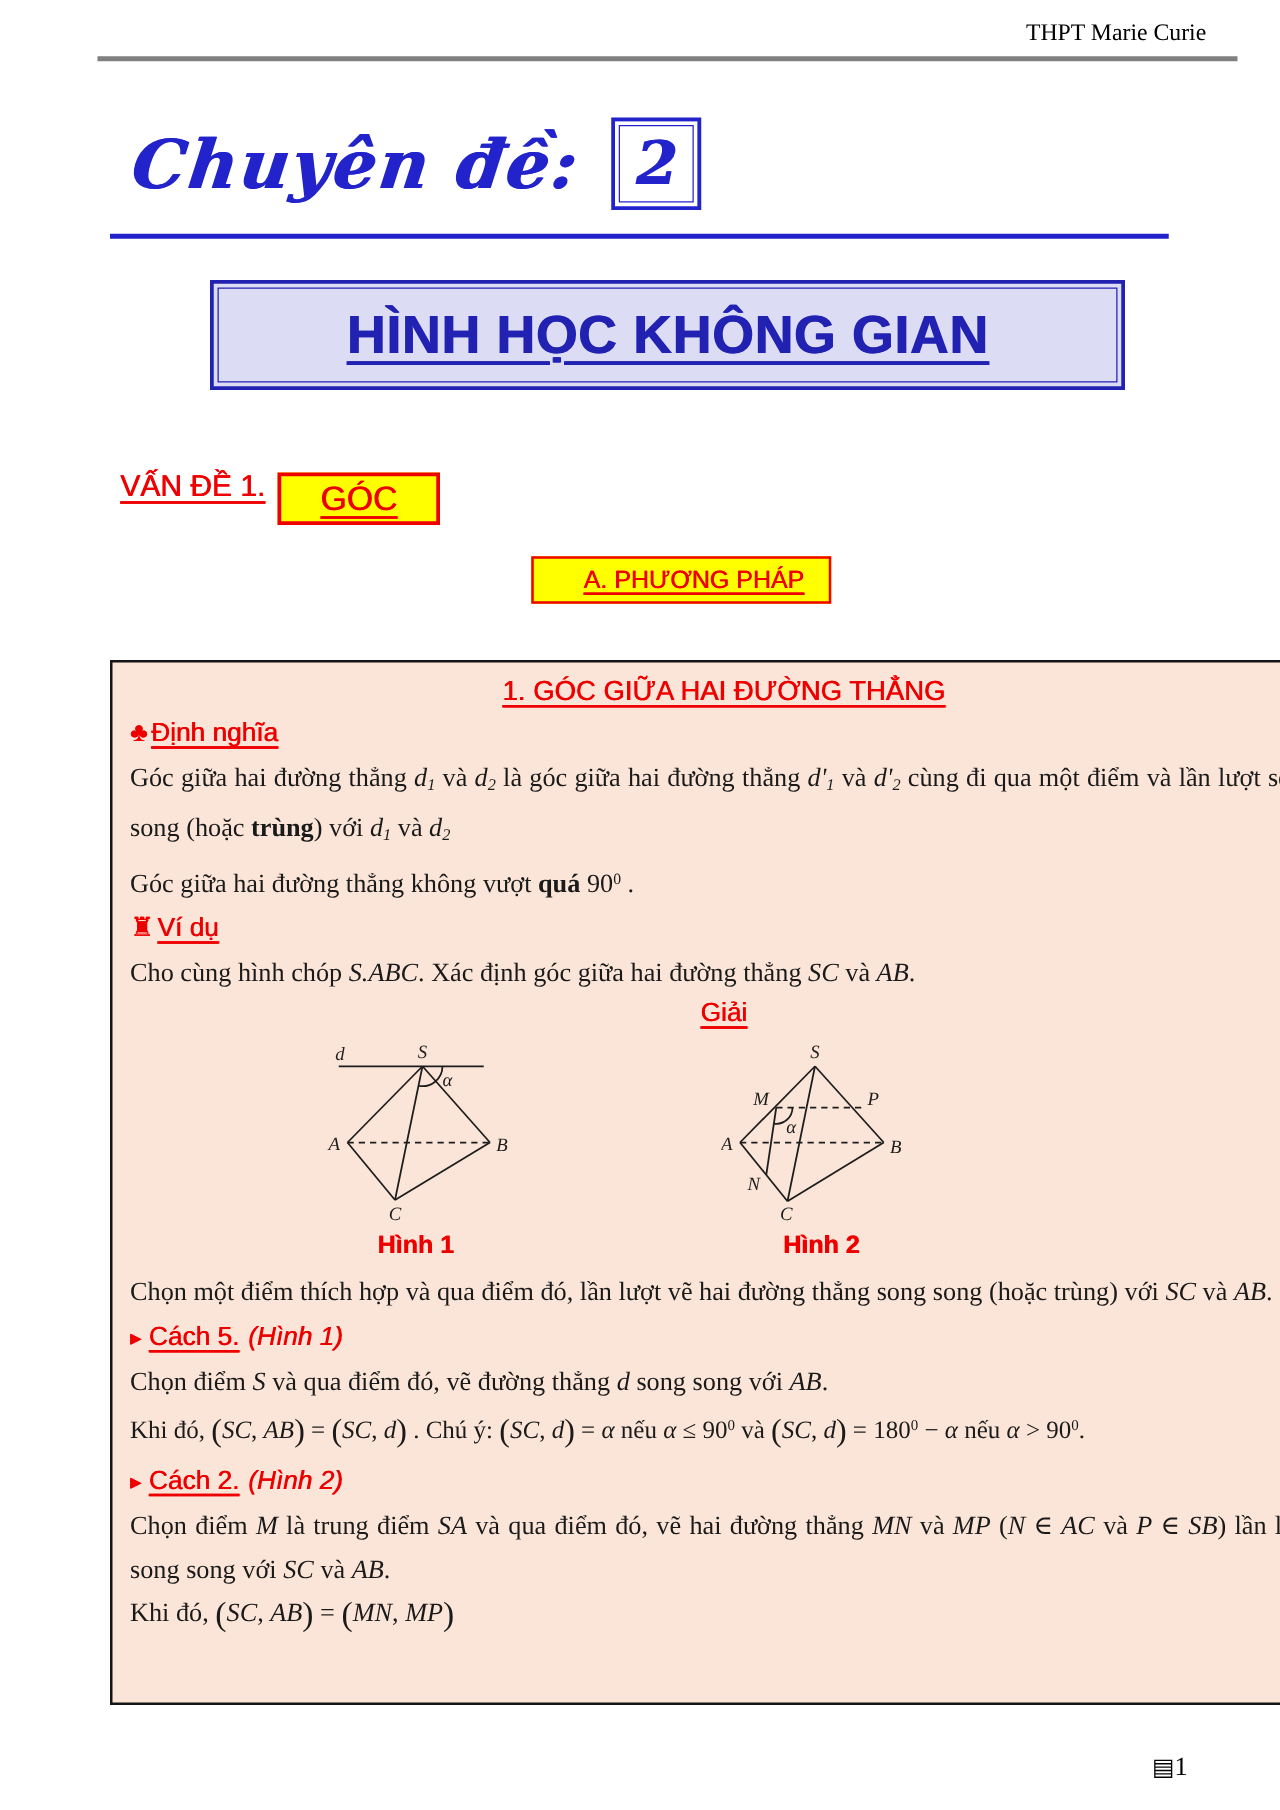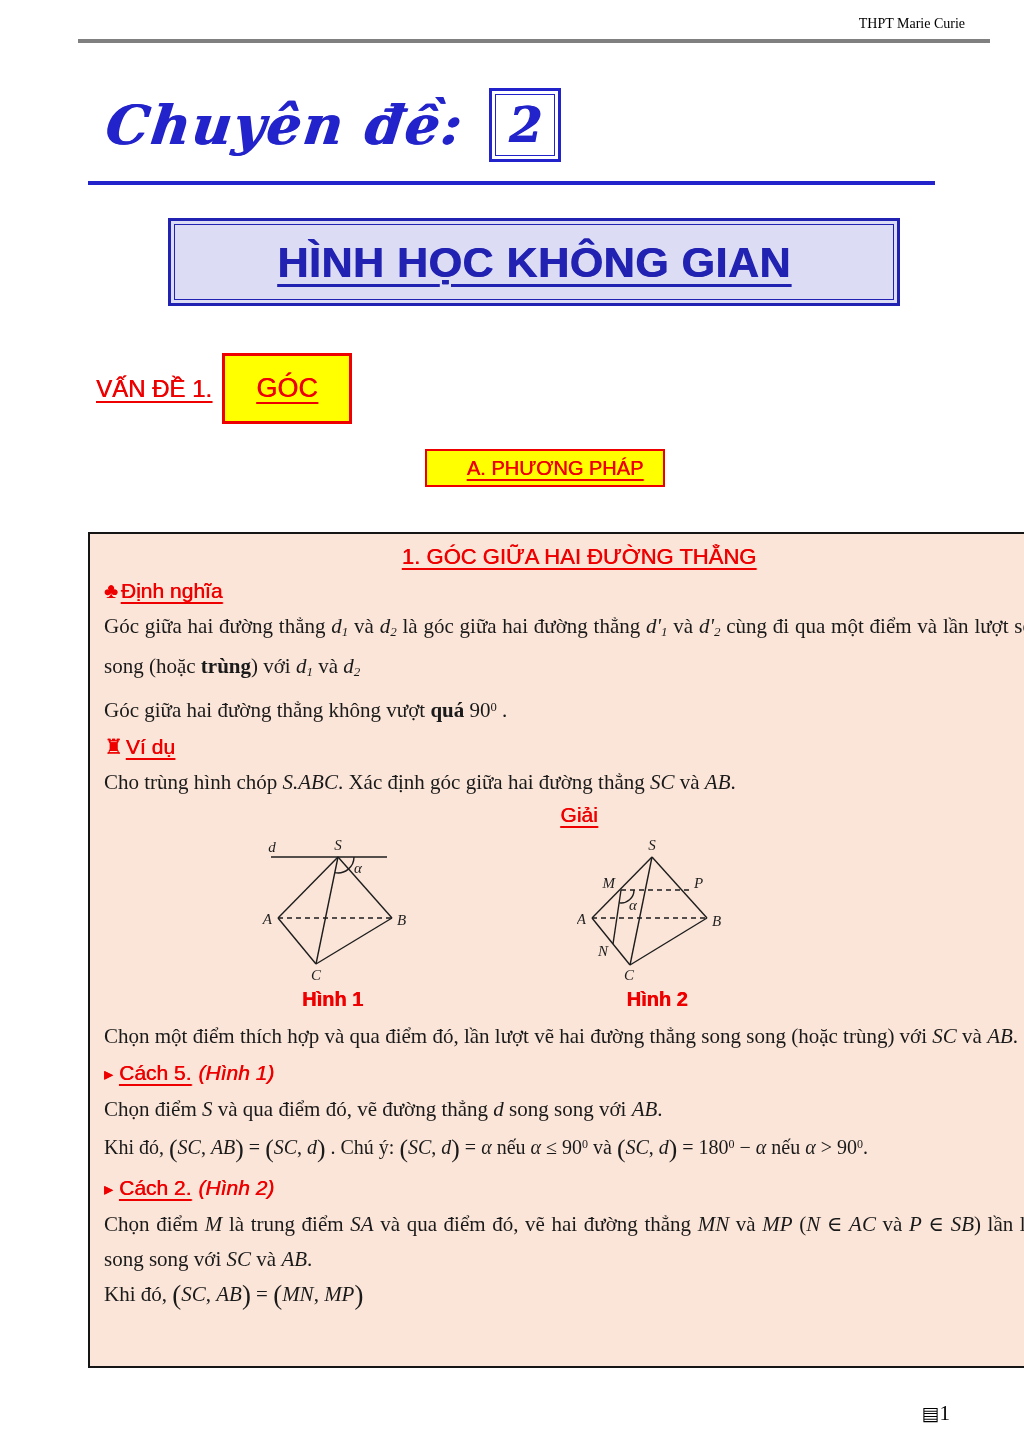--- a/index.html
+++ b/index.html
@@ -13,21 +13,21 @@
     --ink: #1a1a1a;
   }
   * { margin:0; padding:0; box-sizing:border-box; }
   html,body { background:#fff; }
   .page {
     position:relative; width:1024px; height:1448px; background:#fff;
     font-family:"Liberation Serif","DejaVu Serif",serif; color:var(--ink);
     overflow:hidden;
   }
   
-  .header { padding:16px 59px 0 0; text-align:right; font-size:14px; color:#000; }
+  .header { padding:16px 59px 0 0; text-align:right; font-size:19px; color:#000; }
   .gray-rule { margin:7px 34px 0 78px; height:4px; background:var(--rule-gray); }
   
   .banner { display:flex; align-items:center; margin:36px 0 0 106px; height:92px; }
   .script {
     font-family:"DejaVu Serif",serif; font-style:italic; font-weight:bold;
     font-size:54px; color:var(--banner-blue); transform:skewX(-7deg);
     letter-spacing:2px; text-shadow:1px 0 0 currentColor;
   }
   .num-box {
     margin-left:26px; width:72px; height:74px; border:3px solid var(--banner-blue);
@@ -51,22 +51,22 @@
     text-shadow:0.8px 0 0 currentColor; letter-spacing:0.5px;
   }
   
   .problem-row { display:flex; align-items:center; margin:47px 0 0 96px; }
   .sans-red {
     font-family:"Liberation Sans",sans-serif; font-weight:normal; color:var(--accent-red);
     text-shadow:0.5px 0 0 currentColor;
   }
   .van-de { font-size:24px; text-decoration:underline; text-decoration-thickness:2px; text-underline-offset:4px; }
   .goc-box {
-    margin-left:10px; width:130px; height:71px; background:var(--box-yellow);
-    border:3px solid var(--accent-red); display:flex; align-items:center; justify-content:center;
+    margin-left:10px; width:130px; height:42px; background:var(--box-yellow);
+    border:3px solid var(--accent-red); display:flex; align-items:center; justify-content:center;margin-top:19px;
   }
   .goc-box .lbl { font-size:27px; text-decoration:underline; text-decoration-thickness:2px; text-underline-offset:5px; }
   .method-box {
     margin:25px 0 0 425px; width:240px; height:38px; background:var(--box-yellow);
     border:2px solid var(--accent-red); display:flex; align-items:center; justify-content:center;padding-left:20px;
   }
   .method-box .lbl { font-size:20px; text-decoration:underline; text-decoration-thickness:2px; text-underline-offset:4px; }
   
   .content-box {
     margin:45px 0 0 88px; width:982px; height:836px;
@@ -145,21 +145,21 @@
     <div class="red-heading sans-red">
       <span class="icon">♣</span><span class="rh-label">Định nghĩa</span>
     </div>
     <div class="body-text"><span class="seg-t">Góc giữa hai đường thẳng </span><span class="seg-m">d</span><span class="seg-sub">1</span><span class="seg-t"> và </span><span class="seg-m">d</span><span class="seg-sub">2</span><span class="seg-t"> là góc giữa hai đường thẳng </span><span class="seg-m">d'</span><span class="seg-sub">1</span><span class="seg-t"> và </span><span class="seg-m">d'</span><span class="seg-sub">2</span><span class="seg-t"> cùng đi qua một điểm và lần lượt song song (hoặc </span><span class="seg-b">trùng</span><span class="seg-t">) với </span><span class="seg-m">d</span><span class="seg-sub">1</span><span class="seg-t"> và </span><span class="seg-m">d</span><span class="seg-sub">2</span></div>
 
     <div class="body-text nojust"><span class="seg-t">Góc giữa hai đường thẳng không vượt </span><span class="seg-b">quá</span><span class="seg-t"> 90</span><span class="seg-sup">0</span><span class="seg-t"> .</span></div>
 
     <div class="red-heading sans-red">
       <span class="icon">♜</span><span class="rh-label">Ví dụ</span>
     </div>
-    <div class="body-text nojust"><span class="seg-t">Cho trùng hình chóp </span><span class="seg-m">S.ABC</span><span class="seg-t">. Xác định góc giữa hai đường thẳng </span><span class="seg-m">SC</span><span class="seg-t"> và </span><span class="seg-m">AB</span><span class="seg-t">.</span></div>
+    <div class="body-text nojust"><span class="seg-t">Cho cùng hình chóp </span><span class="seg-m">S.ABC</span><span class="seg-t">. Xác định góc giữa hai đường thẳng </span><span class="seg-m">SC</span><span class="seg-t"> và </span><span class="seg-m">AB</span><span class="seg-t">.</span></div>
 
     <div class="giai sans-red">
       <span class="lbl">Giải</span>
     </div>
 
     <div class="figures-row">
       <div class="figure fig1">
         <svg width="165" height="147" viewBox="0 0 165 147">
           <line class="edge" x1="21" y1="20" x2="137" y2="20"></line>
           <line class="edge" x1="88" y1="20" x2="28" y2="81"></line>

